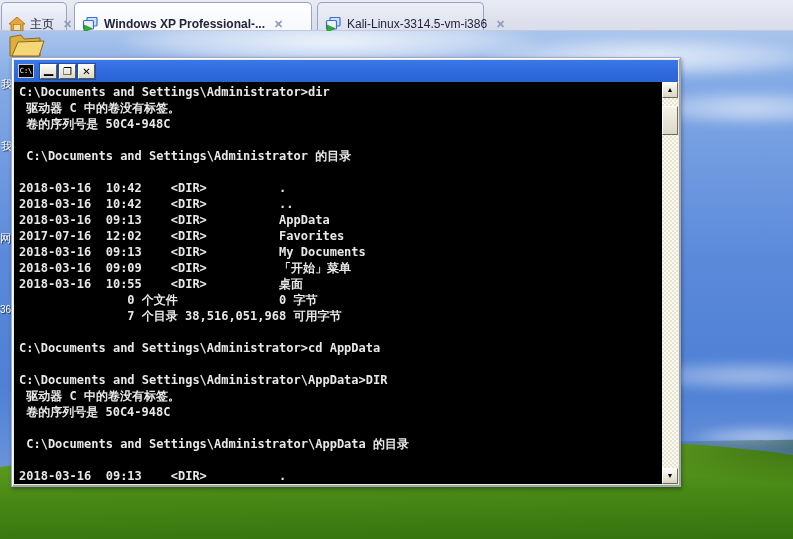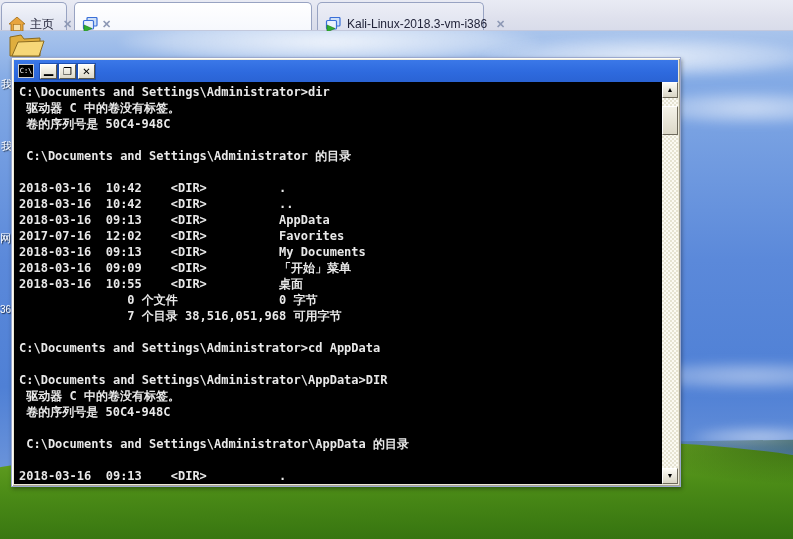--- a/index.html
+++ b/index.html
@@ -128,29 +128,30 @@
       </svg>
       <span class="tab-label">主页</span>
       <span class="tab-close">✕</span>
     </div>
     <div class="tab t-active">
       <svg class="vm-icon" viewBox="0 0 17 15">
         <rect x="5" y="0.5" width="10" height="8.5" rx="1" fill="#cfe0f7" stroke="#3a6fd8" stroke-width="1.2"></rect>
         <rect x="1.5" y="3.5" width="10" height="8.5" rx="1" fill="#eaf2fd" stroke="#3a6fd8" stroke-width="1.2"></rect>
         <polygon points="2,8 10,11.5 2,15" fill="#2fae2f" stroke="#1d7a1d" stroke-width="0.6"></polygon>
       </svg>
+      <span class="tab-label">Windows XP Professional-...</span>
       <span class="tab-close">✕</span>
     </div>
     <div class="tab t-inactive">
       <svg class="vm-icon" viewBox="0 0 17 15">
         <rect x="5" y="0.5" width="10" height="8.5" rx="1" fill="#cfe0f7" stroke="#3a6fd8" stroke-width="1.2"></rect>
         <rect x="1.5" y="3.5" width="10" height="8.5" rx="1" fill="#eaf2fd" stroke="#3a6fd8" stroke-width="1.2"></rect>
         <polygon points="2,8 10,11.5 2,15" fill="#2fae2f" stroke="#1d7a1d" stroke-width="0.6"></polygon>
       </svg>
-      <span class="tab-label">Kali-Linux-2018.3-vm-i386</span>
+      <span class="tab-label">Kali-Linux-3314.5-vm-i386</span>
       <span class="tab-close">✕</span>
     </div>
   </div>
 
   <div class="vmscreen">
     <div class="cloud c1"></div>
     <div class="cloud c2"></div>
     <div class="cloud c3"></div>
     <div class="cloud c4"></div>
     <div class="cloud c5"></div>

